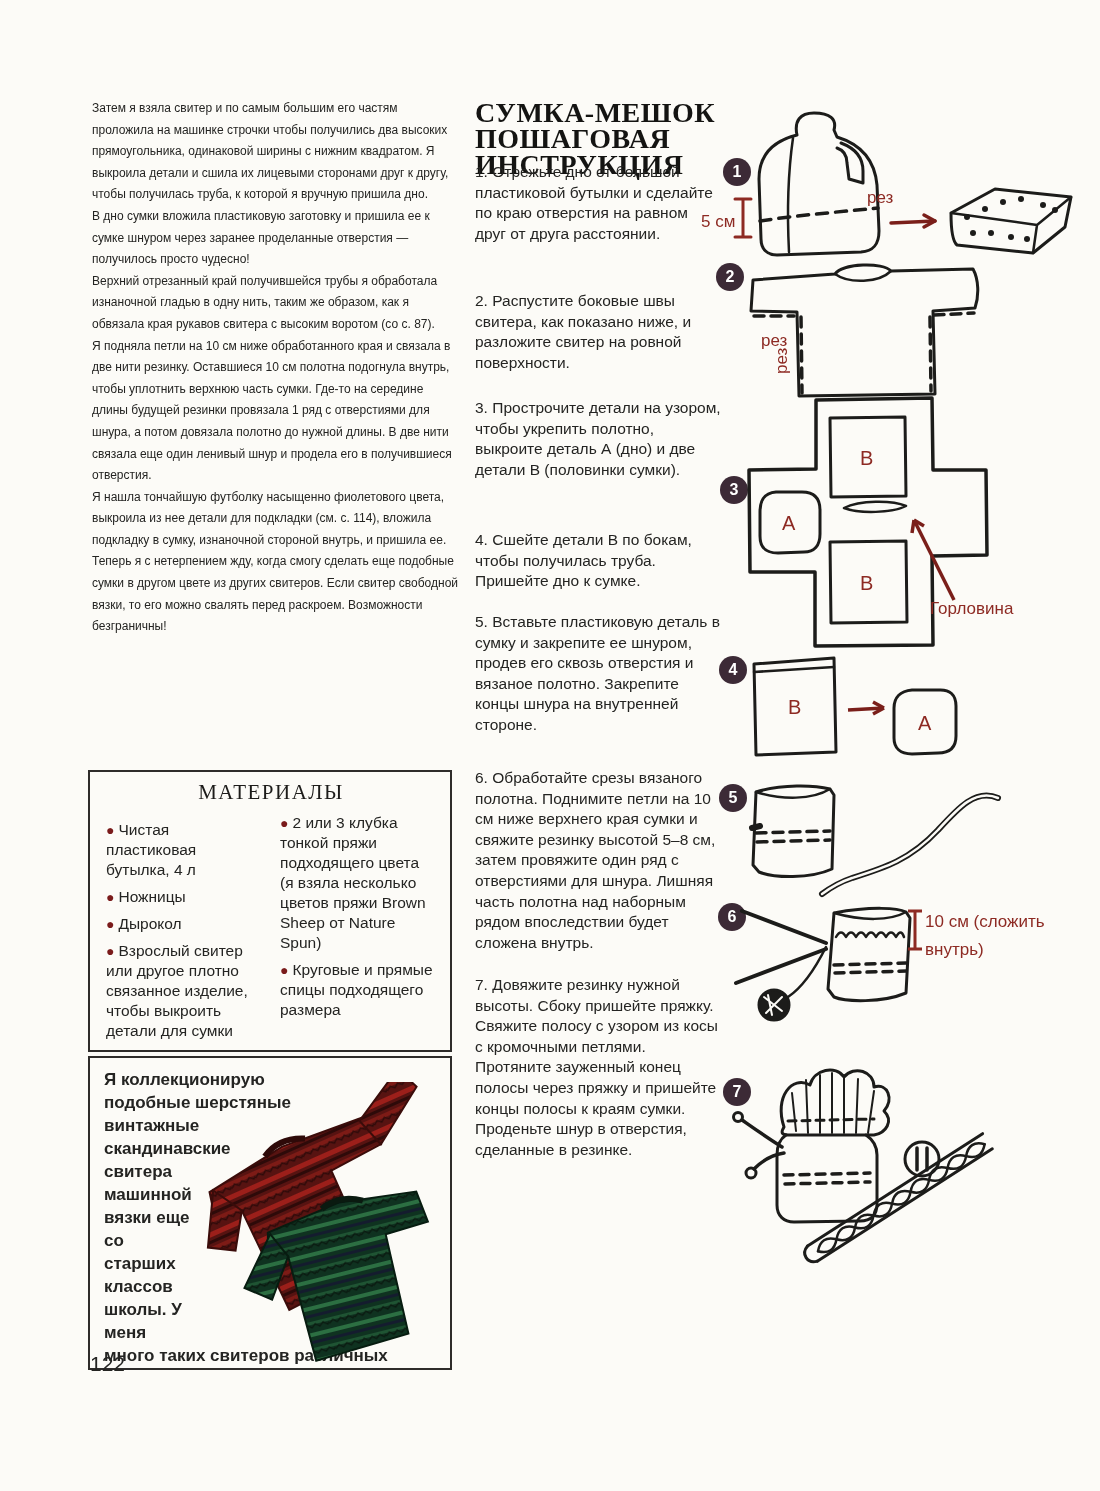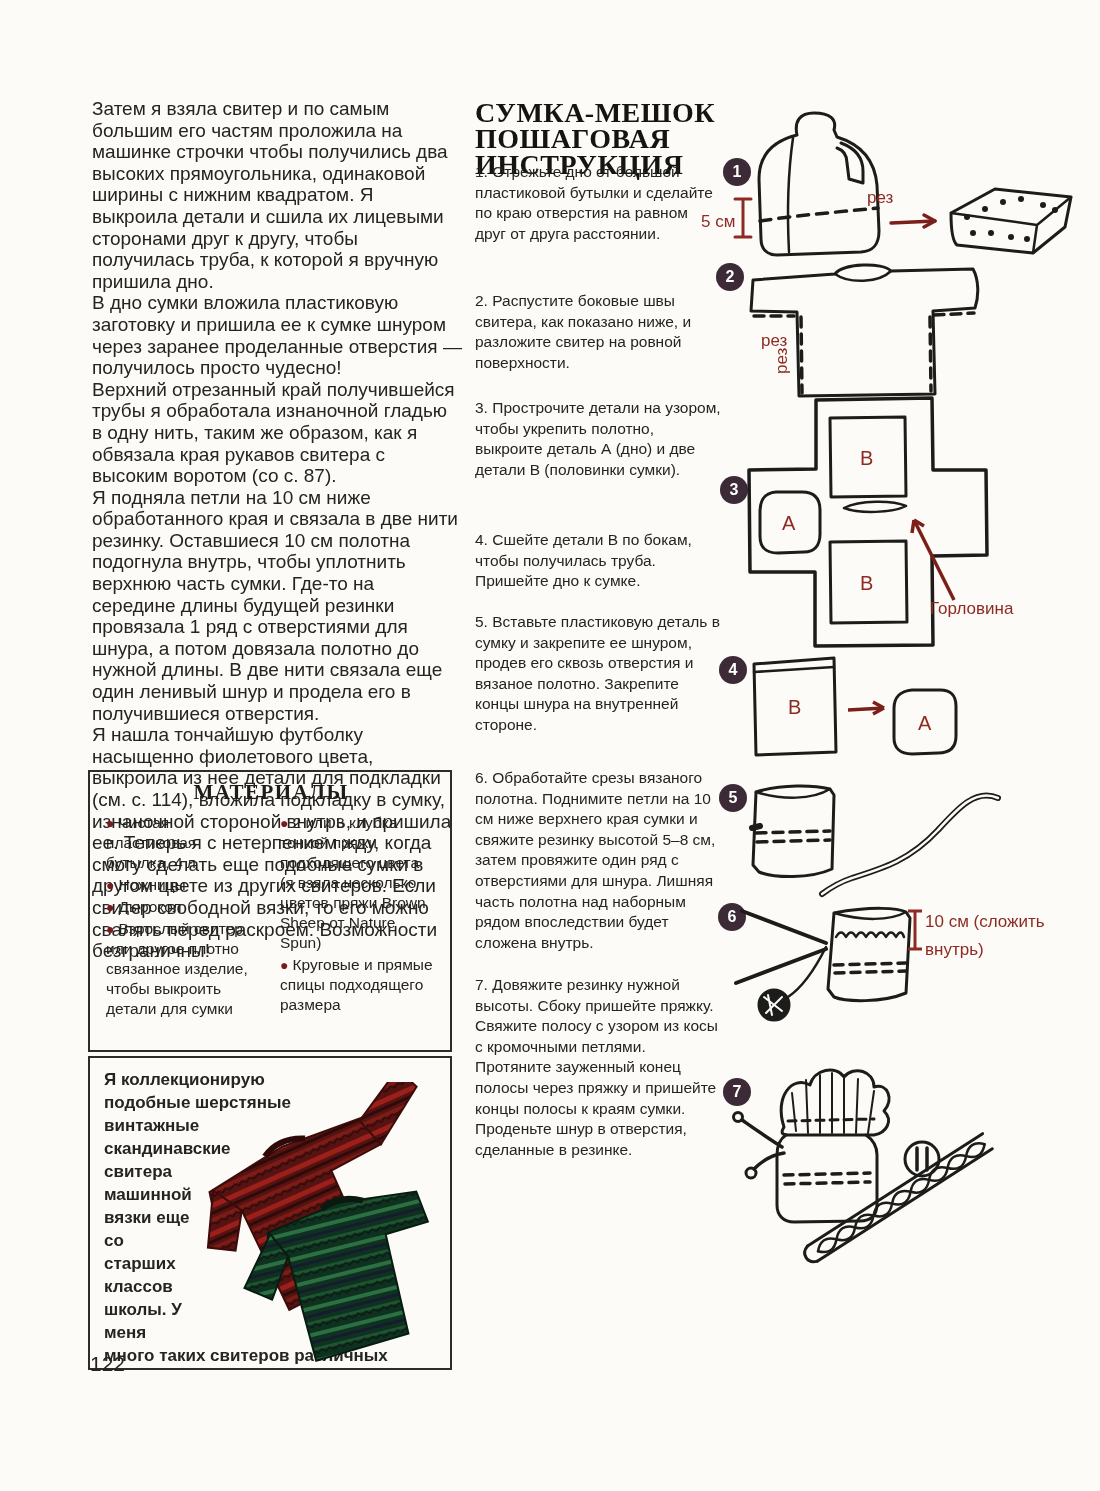--- a/index.html
+++ b/index.html
@@ -2,36 +2,36 @@
 <html><head>
 <meta charset="utf-8">
 <style>
   html,body{margin:0;padding:0;background:#e8e6e1;}
   .page{
     position:relative; width:1100px; height:1491px; margin:0 auto;
     background:#fcfbf7; color:#242422; overflow:hidden;
     font-family:"Liberation Sans", sans-serif;
   }
   
-  .body-col{position:absolute; left:92px; top:98px; width:370px; font-size:19px; line-height:21.6px;}
+  .body-col{position:absolute; left:92px; top:98px; width:370px; font-size:12px; line-height:21.6px;}
   .body-col p{margin:0;}
   
   .materials-box{
     position:absolute; left:88px; top:770px; width:364px; height:282px;
     border:2px solid #2e2c2a; box-sizing:border-box; padding:6px 14px 0 16px; overflow:hidden;
   }
   .materials-title{
-    font-family:"Liberation Serif", serif; font-weight:bold; font-size:21px;
+    font-family:"Liberation Serif", serif; font-weight:normal; font-size:21px;
     text-align:center; letter-spacing:1.5px; margin:2px 0 8px 0; color:#1d1c1a;
   }
   .materials-list{
     margin:0; padding:0; list-style:none; column-count:2; column-gap:18px; column-fill:auto;
     height:236px; font-size:15.5px; line-height:20px;
   }
-  .materials-list li{margin:0 0 2px 0;}
+  .materials-list li{margin:7px 0 2px 0;}
   .bullet{color:#7a1b1b; font-size:14px; margin-right:4px;}
   
   .note-box{
     position:absolute; left:88px; top:1056px; width:364px; height:314px;
     border:2px solid #2e2c2a; box-sizing:border-box; padding:10px 8px 0 14px; overflow:hidden;
   }
   .note-text{font-size:17px; font-weight:bold; line-height:23px; margin:0;}
   .sweater-float{
     float:right; width:252px; height:280px; margin:-4px -6px 0 2px;
     shape-outside:polygon(70% 0%, 100% 0%, 100% 100%, 0% 100%, 0% 60%, 26% 34%, 50% 14%);

